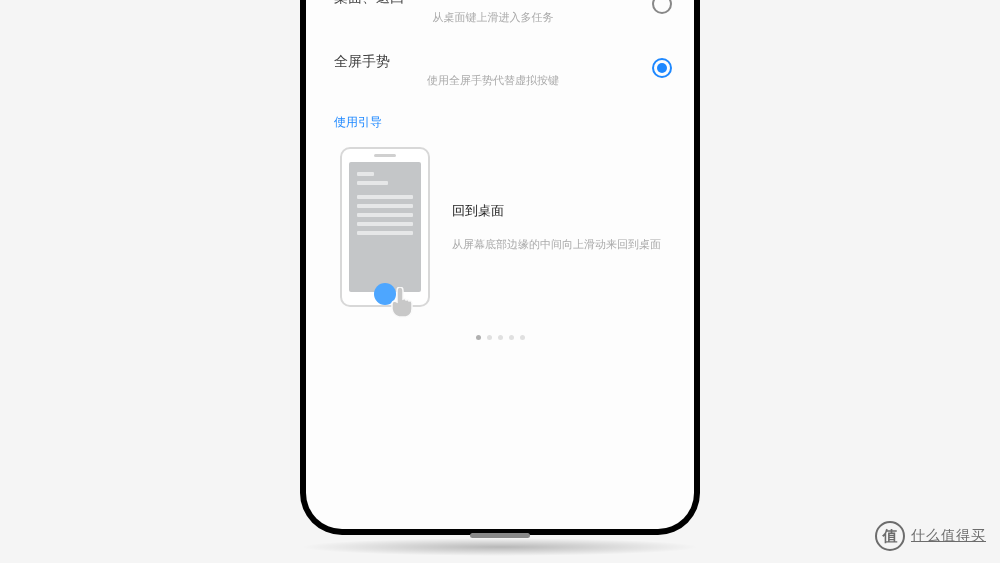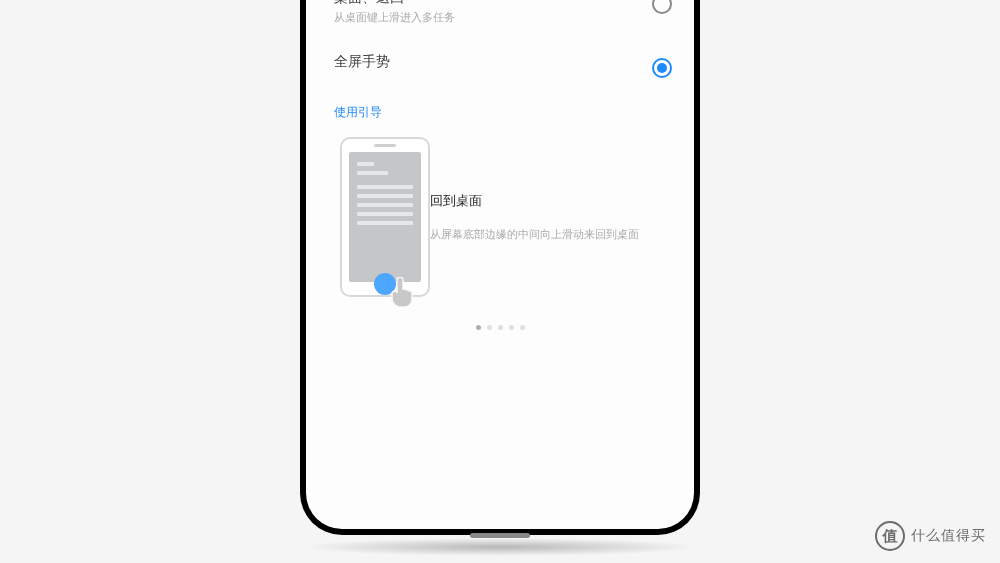--- a/index.html
+++ b/index.html
@@ -31,21 +31,21 @@
     }
     .content { padding: 4px 0 0 0; }
     .option-row {
       display: flex;
       align-items: flex-start;
       padding: 14px 22px 14px 28px;
       justify-content: space-between;
     }
     .option-text { flex: 1; }
     .option-title { font-size: 14px; color: #404040; line-height: 1.4; }
-    .option-desc { font-size: 11px; color: #aaa; margin-top: 2px; line-height: 1.3; }
+    .option-desc { font-size: 11px; color: #aaa; margin-top: 2px; line-height: 1.3; text-align: center; }
     .radio {
       width: 20px; height: 20px;
       border: 2px solid #888;
       border-radius: 50%;
       flex-shrink: 0;
       position: relative;
       margin-top: 6px;
     }
     .radio.selected { border-color: #1e88ff; }
     .radio.selected::after {
@@ -60,20 +60,21 @@
     .guide-link {
       padding: 12px 28px 10px;
       font-size: 12px;
       color: #1e88ff;
       font-weight: 400;
     }
     .tutorial {
       display: flex;
       align-items: center;
       padding: 6px 28px 10px 34px;
+      gap: 22px;
     }
     .mini-phone {
       width: 90px;
       height: 160px;
       position: relative;
       flex-shrink: 0;
     }
     .mini-outer {
       width: 90px; height: 160px;
       border: 2px solid #d8d8d8;
@@ -138,21 +139,21 @@
       width: 30px; height: 30px;
       border: 2px solid #555;
       border-radius: 50%;
       display: flex;
       align-items: center;
       justify-content: center;
       font-size: 15px;
       color: #555;
       font-weight: bold;
     }
-    .wm-text { font-size: 14px; color: #555; letter-spacing: 1px; }
+    .wm-text { font-size: 14px; color: #555; letter-spacing: 1px; text-decoration: underline; }
     .bottom-btn {
       position: absolute;
       bottom: -3px;
       left: 50%;
       transform: translateX(-50%);
       width: 60px; height: 5px;
       background: #888;
       border-radius: 3px;
     }
     .shadow {
@@ -178,20 +179,21 @@
         <div class="option-text">
           <div class="option-title">桌面、返回</div>
           <div class="option-desc">从桌面键上滑进入多任务</div>
         </div>
         <div class="radio"></div>
       </div>
 
       <div class="option-row">
         <div class="option-text">
           <div class="option-title">全屏手势</div>
+          <div class="option-desc">使用全屏手势代替虚拟按键</div>
         </div>
         <div class="radio selected"></div>
       </div>
 
       <div class="guide-link">使用引导</div>
 
       <div class="tutorial">
         <div class="mini-phone">
           <div class="mini-outer">
             <div class="mini-speaker"></div>

